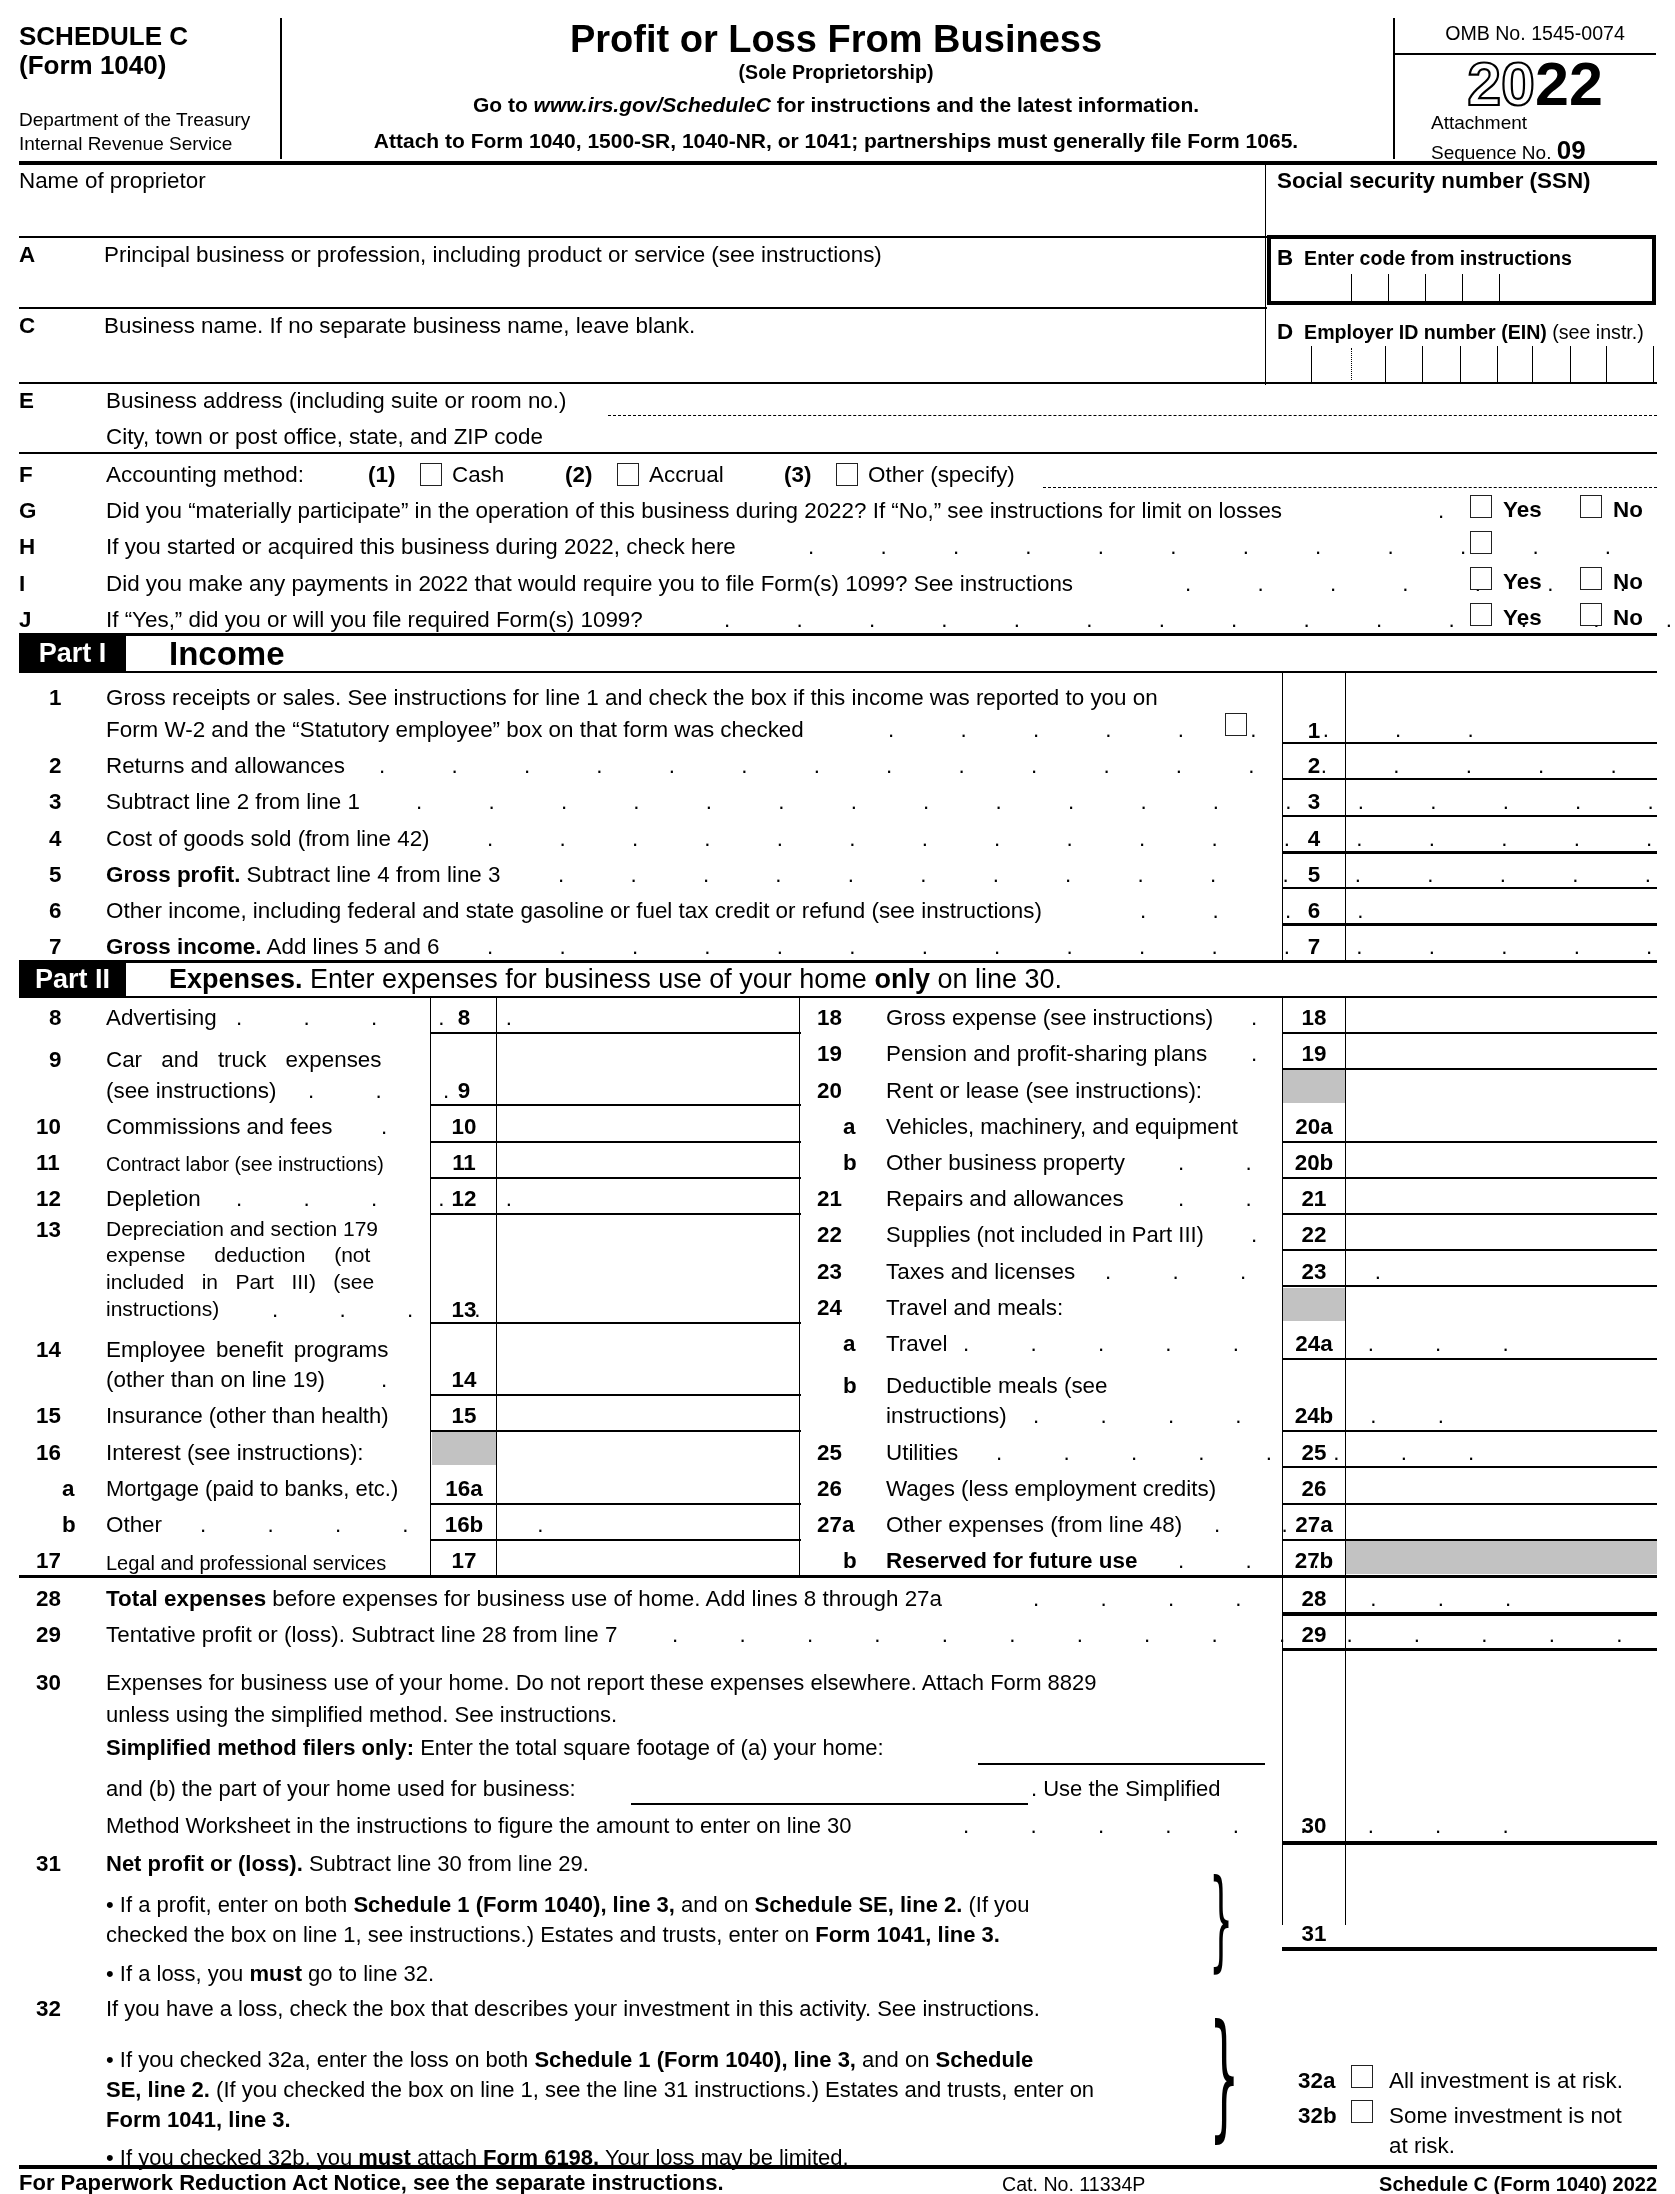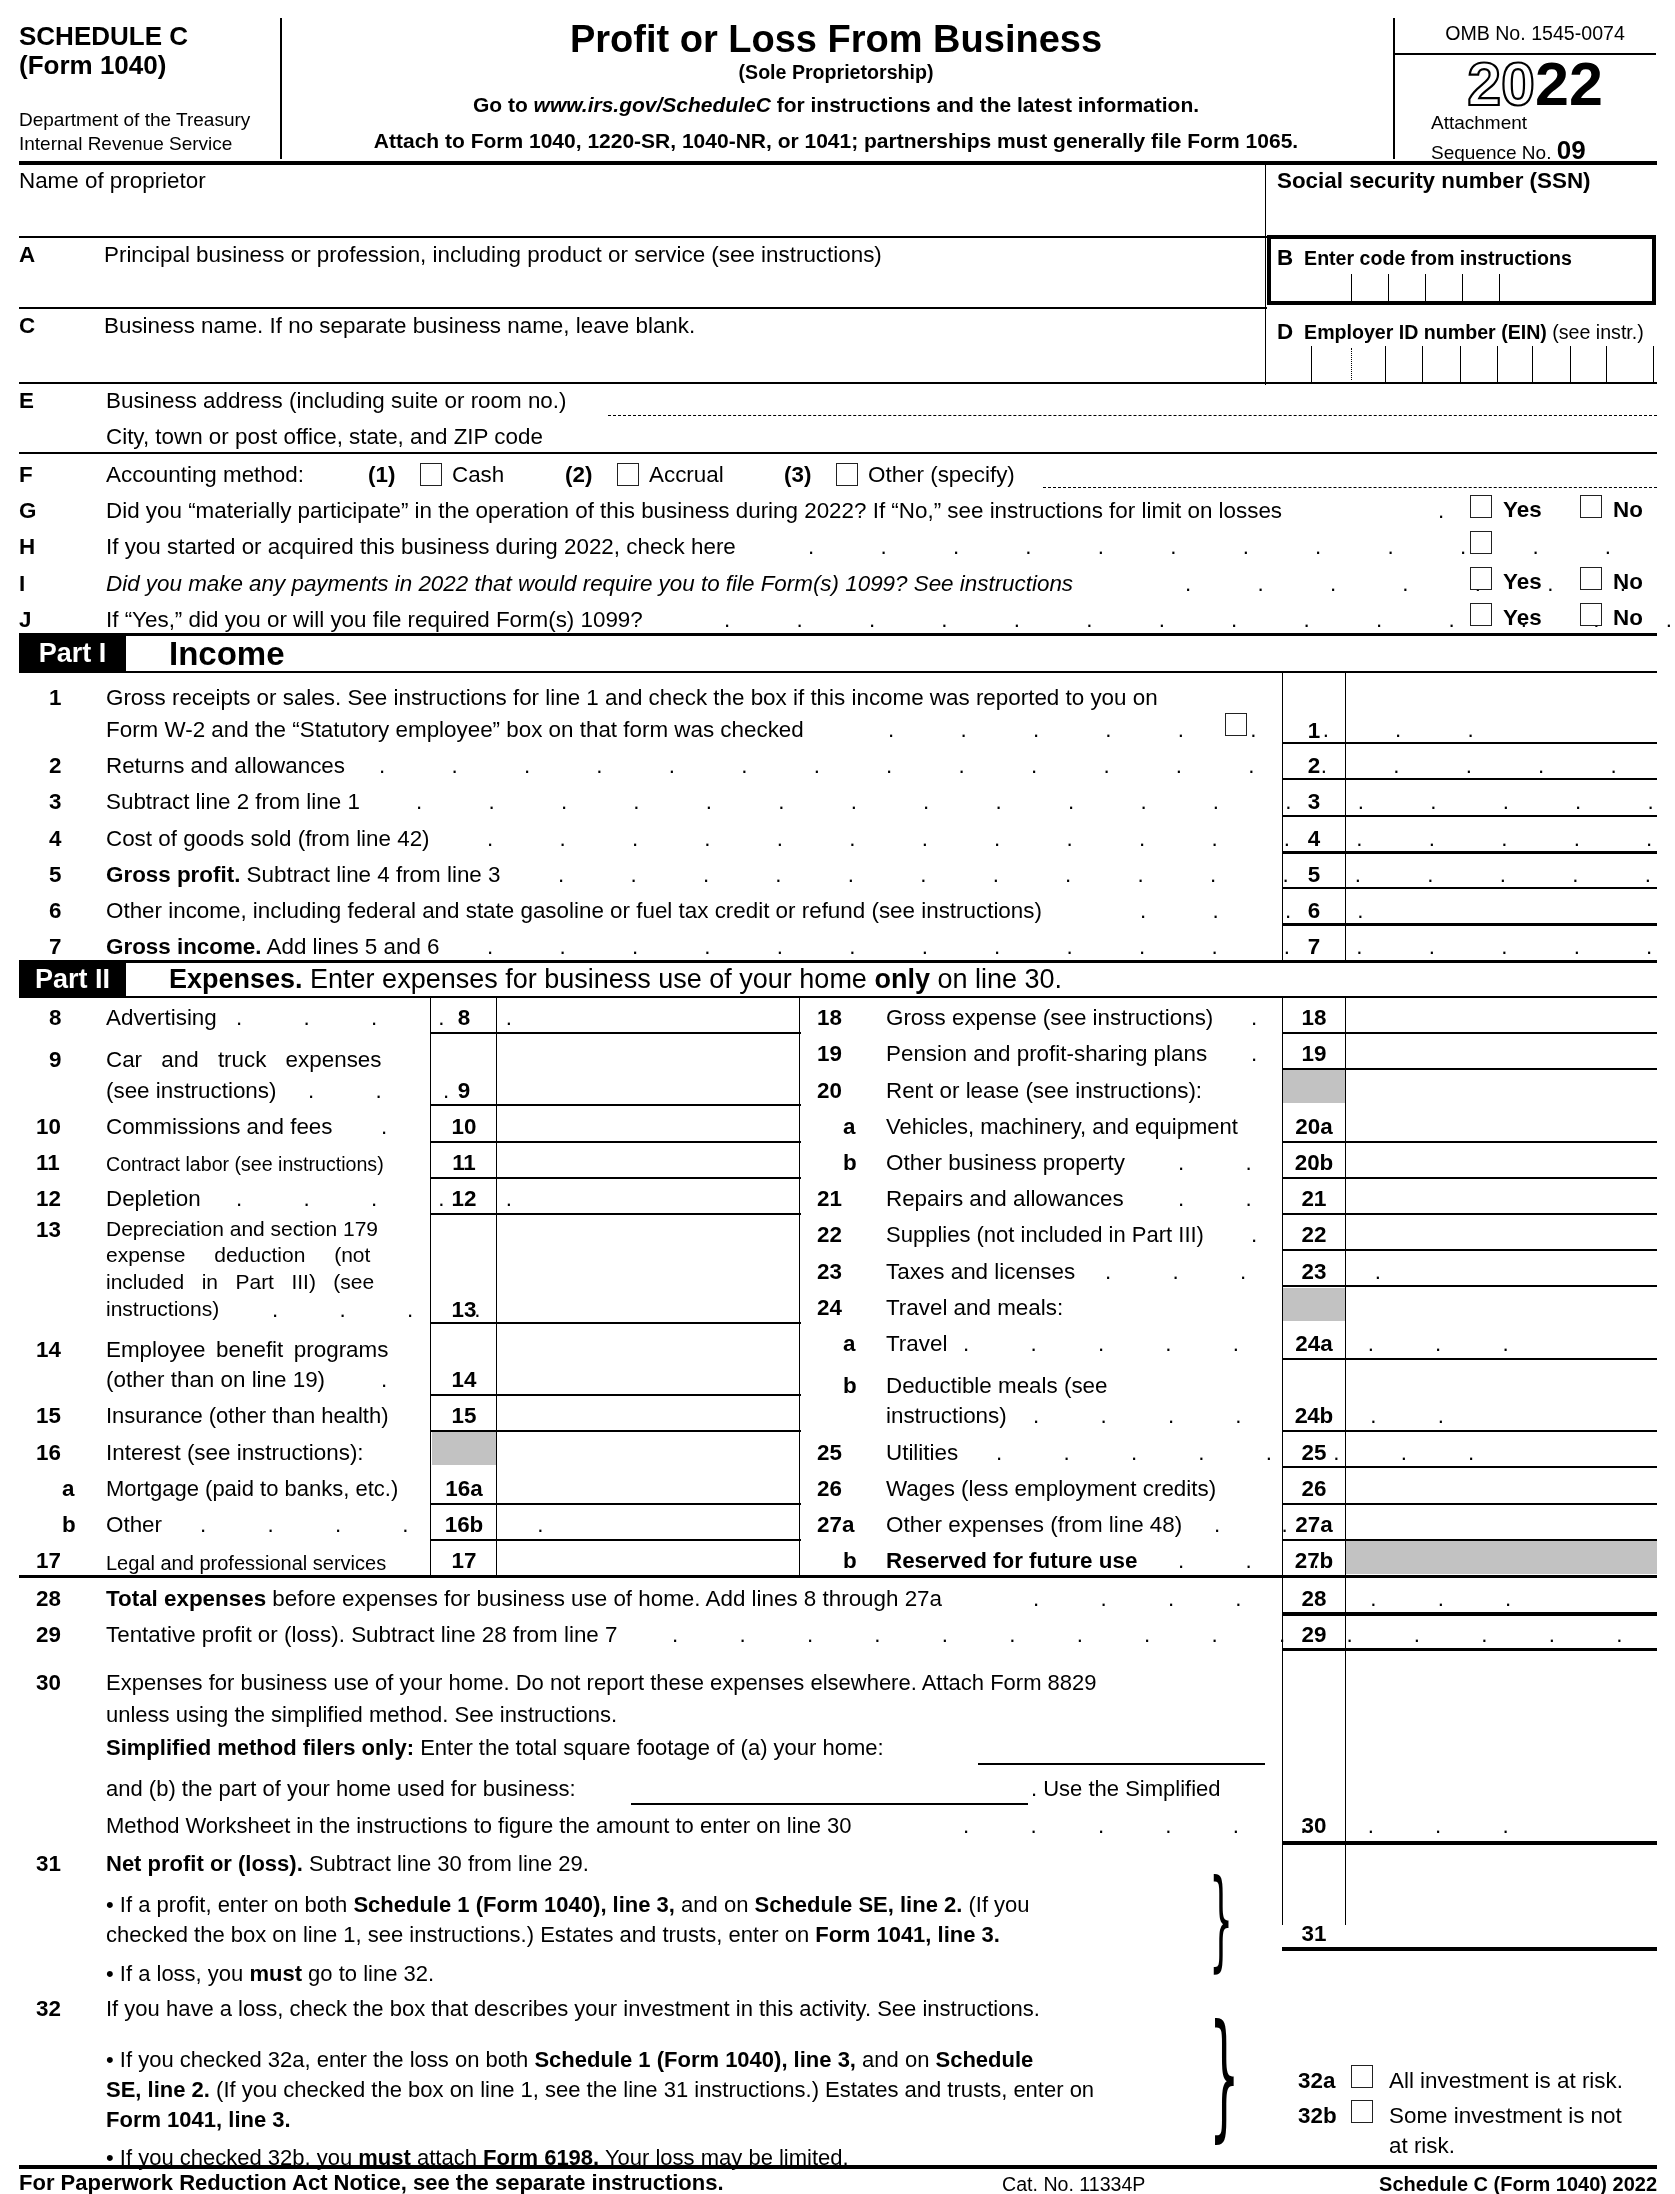--- a/index.html
+++ b/index.html
@@ -29,21 +29,21 @@
 <div class="t b" style="left:19px;top:51px;font-size:26px;line-height:29px;">(Form 1040)</div>
 <div class="t" style="left:19px;top:109px;font-size:19px;line-height:22px;">Department of the Treasury</div>
 <div class="t" style="left:19px;top:133px;font-size:19px;line-height:22px;">Internal Revenue Service</div>
 <div class="vline" style="left:280px;top:18px;width:2.2px;height:141px;"></div>
 
 <div class="t b" style="left:282px;width:1108px;text-align:center;top:18px;font-size:38px;line-height:43px;">Profit or Loss From Business</div>
 <div class="t b" style="left:282px;width:1108px;text-align:center;top:61px;font-size:19.6px;line-height:23px;">(Sole Proprietorship)</div>
 <div class="t b" style="left:282px;width:1108px;text-align:center;top:93px;font-size:21px;line-height:24.6px;">
   <span>Go to </span><i>www.irs.gov/ScheduleC</i><span> for instructions and the latest information.</span>
 </div>
-<div class="t b" style="left:282px;width:1108px;text-align:center;top:129px;font-size:21px;line-height:24.6px;">Attach to Form 1040, 1220-SR, 1040-NR, or 1041; partnerships must generally file Form 1065.</div>
+<div class="t b" style="left:282px;width:1108px;text-align:center;top:129px;font-size:21px;line-height:24.6px;">Attach to Form 1040, 1500-SR, 1040-NR, or 1041; partnerships must generally file Form 1065.</div>
 
 <div class="vline" style="left:1393px;top:18px;width:2.2px;height:141px;"></div>
 <div class="t" style="left:1395px;width:280px;text-align:center;top:22px;font-size:19.6px;line-height:23px;">OMB No. 1545-0074</div>
 <div class="hline" style="left:1395px;top:53px;width:261px;height:2.2px;"></div>
 <div class="t b" style="left:1395px;width:280px;text-align:center;top:52px;font-size:61px;line-height:65px;">
   <span class="year-outline">20</span><span>22</span>
 </div>
 <div class="t" style="left:1431px;top:112px;font-size:19px;line-height:22px;">Attachment</div>
 <div class="t" style="left:1431px;top:133px;font-size:19px;line-height:35px;">
   <span>Sequence No.</span> <b style="font-size:26px;">09</b>
@@ -120,21 +120,21 @@
 <div class="lbl" style="left:1503px;top:497px;">Yes</div>
 <div class="cb" style="left:1580px;top:495px;"></div>
 <div class="lbl" style="left:1613px;top:497px;">No</div>
 
 <div class="lbl" style="left:19px;top:534px;">H</div>
 <div class="t" style="left:106px;top:534px;">If you started or acquired this business during 2022, check here</div>
 <div class="t dots" style="left:808px;top:534px;letter-spacing:30px;">. . . . . . . . . . . . . .</div>
 <div class="cb" style="left:1470px;top:531px;"></div>
 
 <div class="lbl" style="left:19px;top:571px;">I</div>
-<div class="t" style="left:106px;top:571px;font-style:italic;">Did you make any payments in 2022 that would require you to file Form(s) 1099? See instructions</div>
+<div class="t" style="left:106px;top:571px;">Did you make any payments in 2022 that would require you to file Form(s) 1099? See instructions</div>
 <div class="t dots" style="left:1185px;top:571px;letter-spacing:30px;">. . . . . . . .</div>
 <div class="cb" style="left:1470px;top:567px;"></div>
 <div class="lbl" style="left:1503px;top:569px;">Yes</div>
 <div class="cb" style="left:1580px;top:567px;"></div>
 <div class="lbl" style="left:1613px;top:569px;">No</div>
 
 <div class="lbl" style="left:19px;top:607px;">J</div>
 <div class="t" style="left:106px;top:607px;">If “Yes,” did you or will you file required Form(s) 1099?</div>
 <div class="t dots" style="left:724px;top:607px;letter-spacing:30px;">. . . . . . . . . . . . . . . . . .</div>
 <div class="cb" style="left:1470px;top:603px;"></div>

